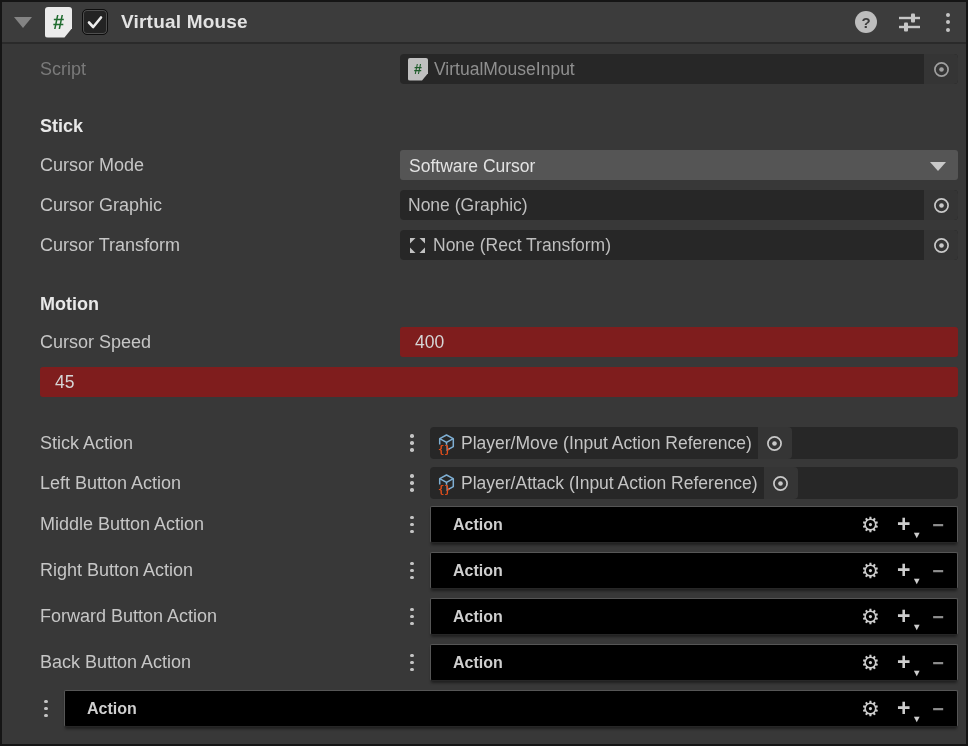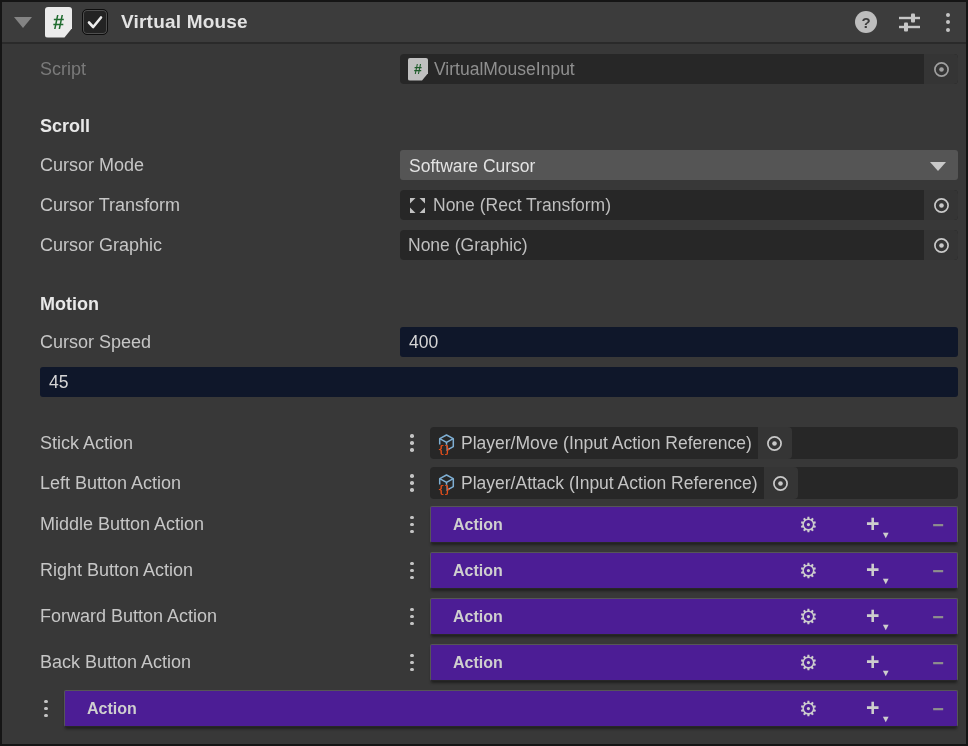--- a/index.html
+++ b/index.html
@@ -78,22 +78,22 @@
     flex:1; height:30px; background:#555555; border-radius:3px;
     display:flex; align-items:center; padding:2px 12px 0 9px;
     font-size:17.5px; color:#E2E2E2; cursor:pointer;
   }
   .dropdown .arrow {
     width:0; height:0; margin-left:auto;
     border-left:8px solid transparent; border-right:8px solid transparent;
     border-top:9px solid #C9C9C9;
   }
   .numfield {
-    flex:1; height:30px; background:#0f172a; border-radius:3px;
-    display:flex; align-items:center; padding-left:9px;
+    flex:1; height:30px; background:#7f1d1d; border-radius:3px;
+    display:flex; align-items:center; padding-left:15px;
     font-size:17.5px; color:#D6D6D6; cursor:text;
   }
   .mini-script {
     width:20px; height:23px; background:#E8E8E8; border-radius:2px;
     clip-path:polygon(0 0,100% 0,100% 68%,70% 100%,0 100%);
     display:flex; align-items:center; justify-content:center;
     font-weight:bold; font-size:14px; color:#1F6B2E;
     margin-right:6px; opacity:.8; flex:0 0 auto;
   }
   .row.disabled .label { color:#7A7A7A; }
@@ -108,27 +108,26 @@
   .row-kebab i { width:3.6px; height:3.6px; }
   .ref-field {
     flex:1; height:32px; background:#272727; border-radius:4px;
     display:flex; align-items:center; padding-left:5px;
     font-size:17.5px; color:#C4C4C4; cursor:pointer;
   }
   .so-icon { margin-right:3px; display:flex; flex:0 0 auto; }
   .row.abox { height:37px; margin-top:9px; }
   .row.abox.first { margin-top:7px; }
   .action-box {
-    flex:1; height:37px; background:#4c1d95;
+    flex:1; height:37px; background:#000000;
     border:1px solid #565656; border-bottom-color:#272727;
     border-radius:2px;
     box-shadow:0 3px 3px -1px rgba(0,0,0,.45);
     display:flex; align-items:center;
     padding:0 13px 0 22px;
-    gap:31px;
   }
   .action-box .atitle { font-weight:bold; font-size:16px; color:#CFCFCF; }
   .abtn { cursor:pointer; line-height:1; user-select:none; }
   .gear-btn { margin-left:auto; font-size:21px; color:#CDCDCD; }
   .plus-btn { margin-left:17px; position:relative; font-size:23px; font-weight:bold; color:#CDCDCD; padding-right:8px; }
   .plus-btn .dd { position:absolute; right:-1px; bottom:-4px; font-size:10px; color:#CDCDCD; }
   .minus-btn { margin-left:14px; font-size:20px; font-weight:bold; color:#8E8E8E; }
 </style>
 </head>
 <body>
@@ -169,56 +168,56 @@
       <span class="grow"></span>
       <div class="picker-zone">
         <svg width="19" height="19" viewBox="0 0 19 19">
           <circle cx="9.5" cy="9.5" r="6.6" fill="none" stroke="#C3C3C3" stroke-width="1.7"></circle>
           <circle cx="9.5" cy="9.5" r="2.3" fill="#C3C3C3"></circle>
         </svg>
       </div>
     </div>
   </div>
 
-  <div class="section-title">Scroll</div>
+  <div class="section-title">Stick</div>
 
   <div class="row">
     <div class="label">Cursor Mode</div>
     <div class="dropdown">
       <span>Software Cursor</span>
       <span class="arrow"></span>
     </div>
   </div>
 
   <div class="row">
+    <div class="label">Cursor Graphic</div>
+    <div class="field">
+      <span>None (Graphic)</span>
+      <span class="grow"></span>
+      <div class="picker-zone">
+        <svg width="19" height="19" viewBox="0 0 19 19">
+          <circle cx="9.5" cy="9.5" r="6.6" fill="none" stroke="#C9C9C9" stroke-width="1.7"></circle>
+          <circle cx="9.5" cy="9.5" r="2.3" fill="#C9C9C9"></circle>
+        </svg>
+      </div>
+    </div>
+  </div>
+
+  <div class="row">
     <div class="label">Cursor Transform</div>
     <div class="field">
       <span class="rt-icon">
         <svg width="19" height="19" viewBox="0 0 19 19">
           <polygon points="2,7.5 2,2 7.5,2" fill="#C2C2C2"></polygon>
           <polygon points="11.5,2 17,2 17,7.5" fill="#C2C2C2"></polygon>
           <polygon points="17,11.5 17,17 11.5,17" fill="#C2C2C2"></polygon>
           <polygon points="7.5,17 2,17 2,11.5" fill="#C2C2C2"></polygon>
         </svg>
       </span>
       <span>None (Rect Transform)</span>
-      <span class="grow"></span>
-      <div class="picker-zone">
-        <svg width="19" height="19" viewBox="0 0 19 19">
-          <circle cx="9.5" cy="9.5" r="6.6" fill="none" stroke="#C9C9C9" stroke-width="1.7"></circle>
-          <circle cx="9.5" cy="9.5" r="2.3" fill="#C9C9C9"></circle>
-        </svg>
-      </div>
-    </div>
-  </div>
-
-  <div class="row">
-    <div class="label">Cursor Graphic</div>
-    <div class="field">
-      <span>None (Graphic)</span>
       <span class="grow"></span>
       <div class="picker-zone">
         <svg width="19" height="19" viewBox="0 0 19 19">
           <circle cx="9.5" cy="9.5" r="6.6" fill="none" stroke="#C9C9C9" stroke-width="1.7"></circle>
           <circle cx="9.5" cy="9.5" r="2.3" fill="#C9C9C9"></circle>
         </svg>
       </div>
     </div>
   </div>
 

